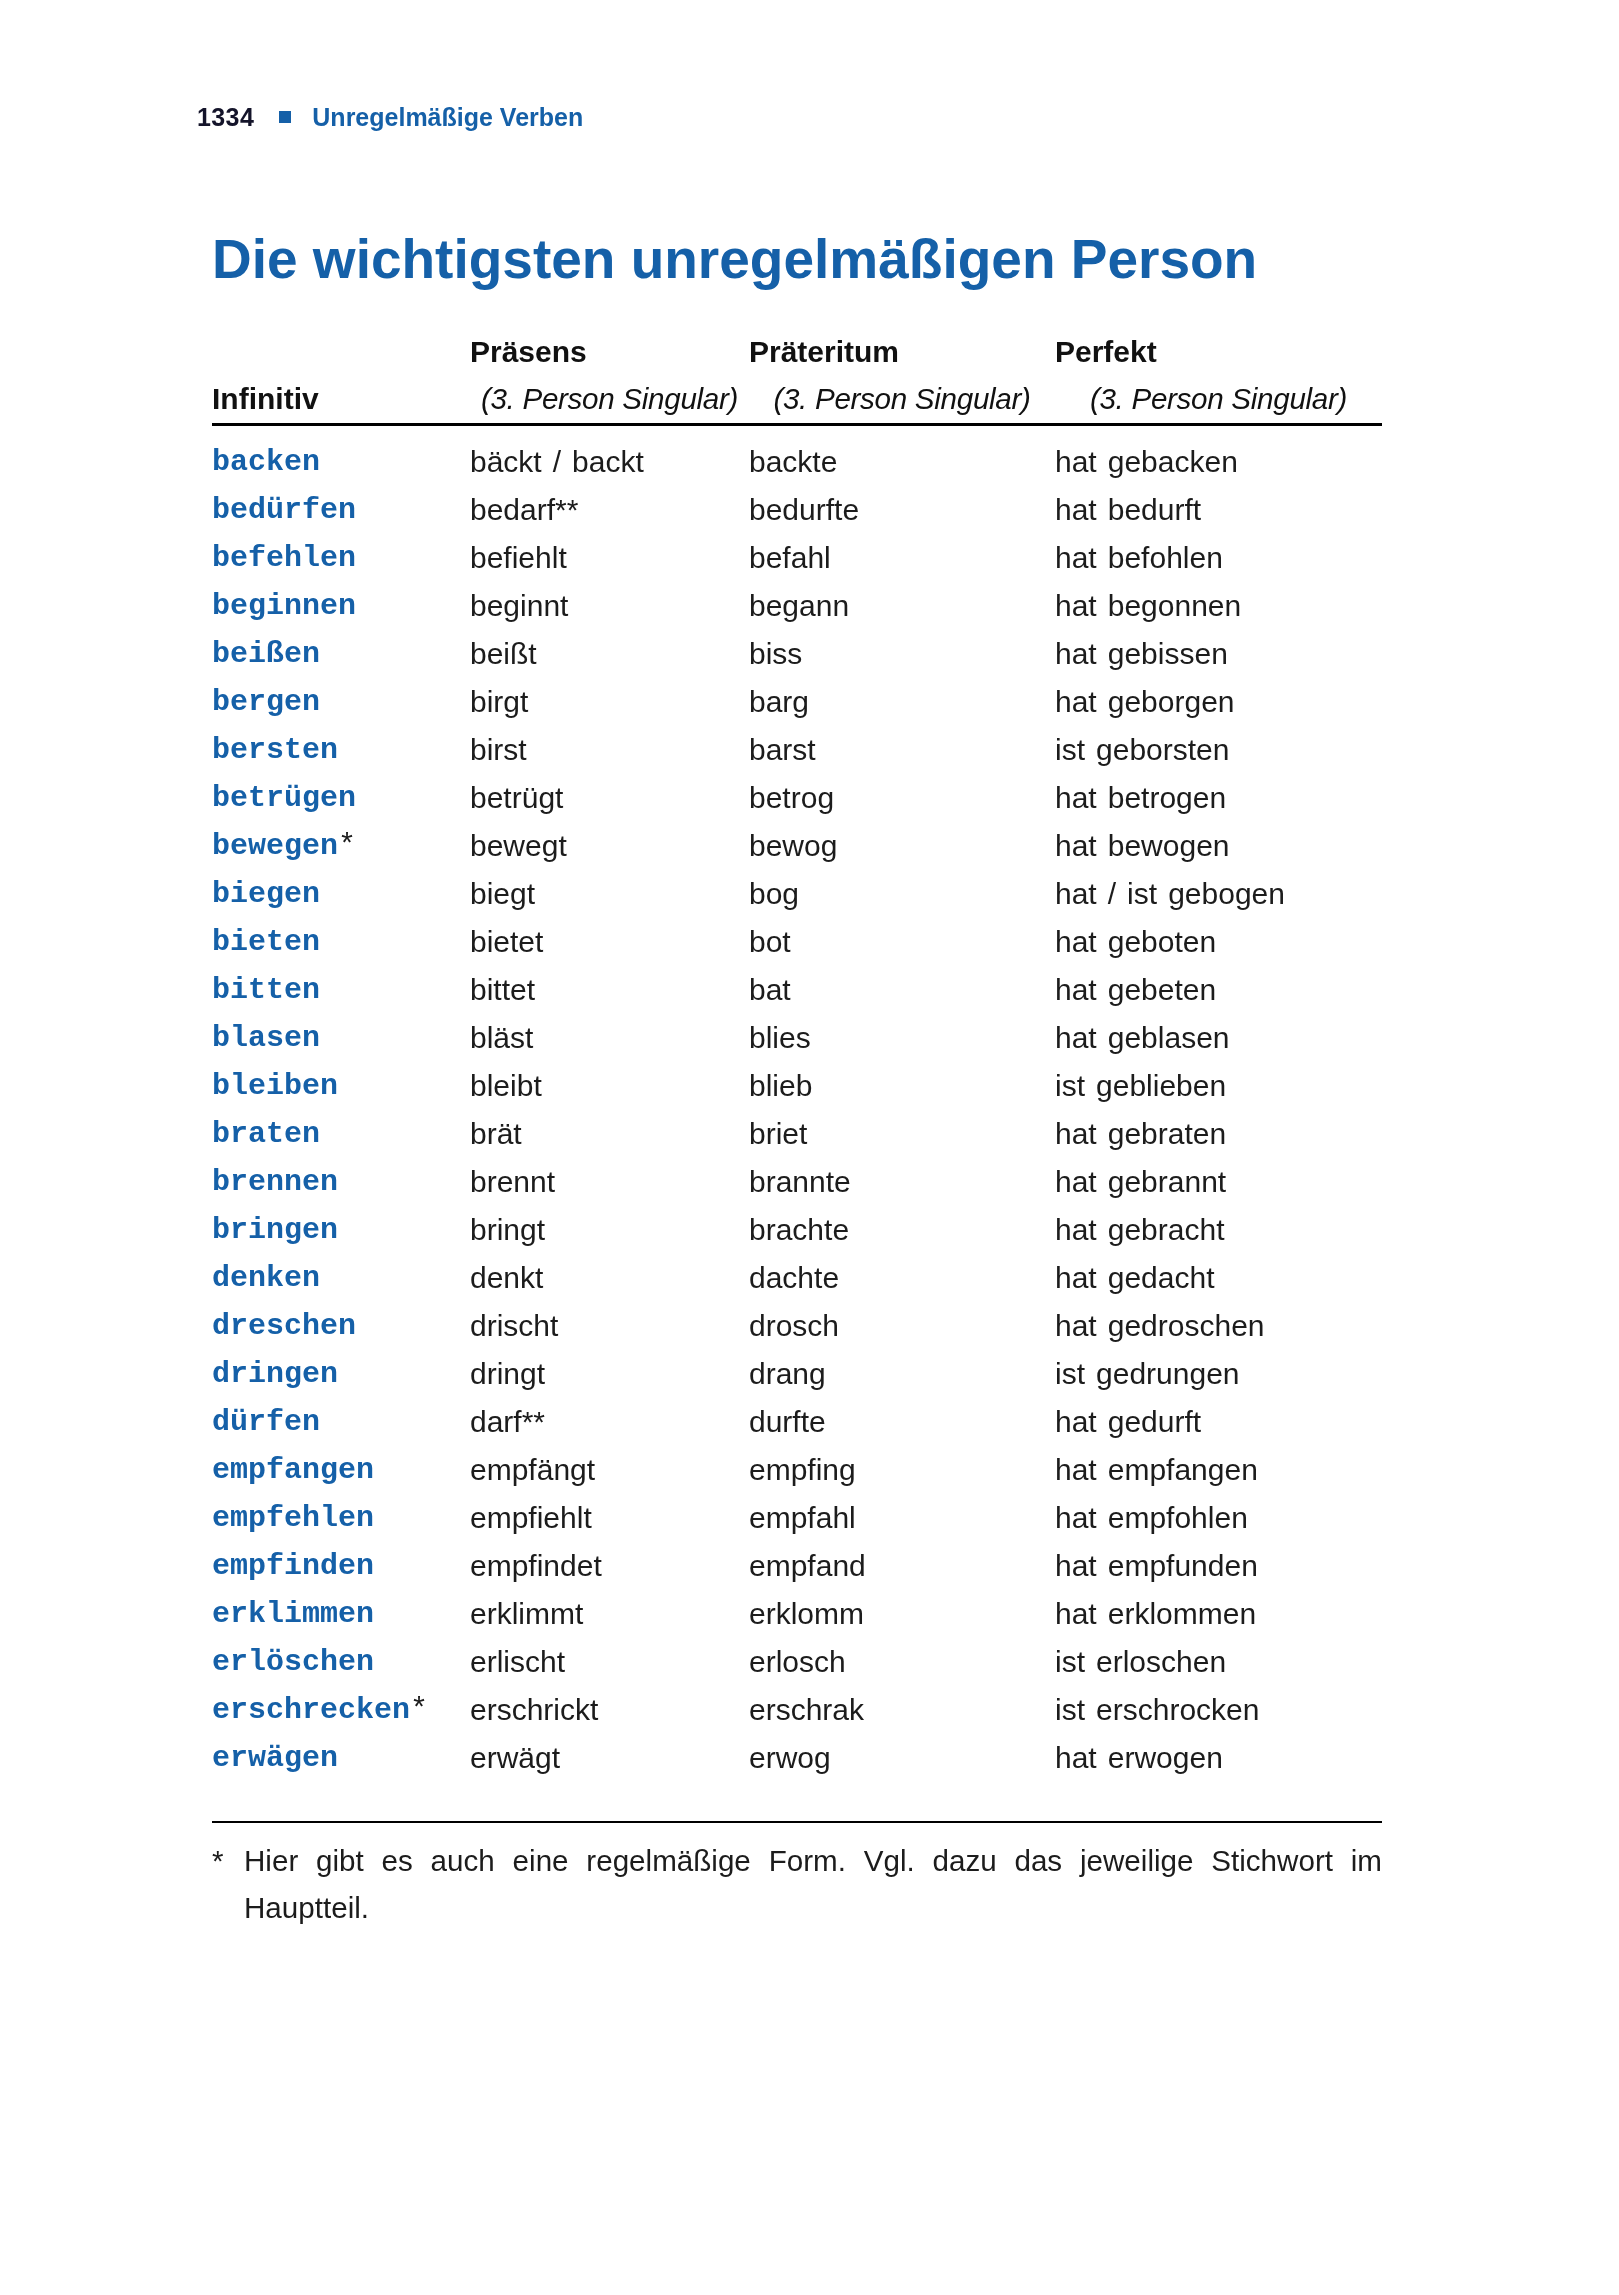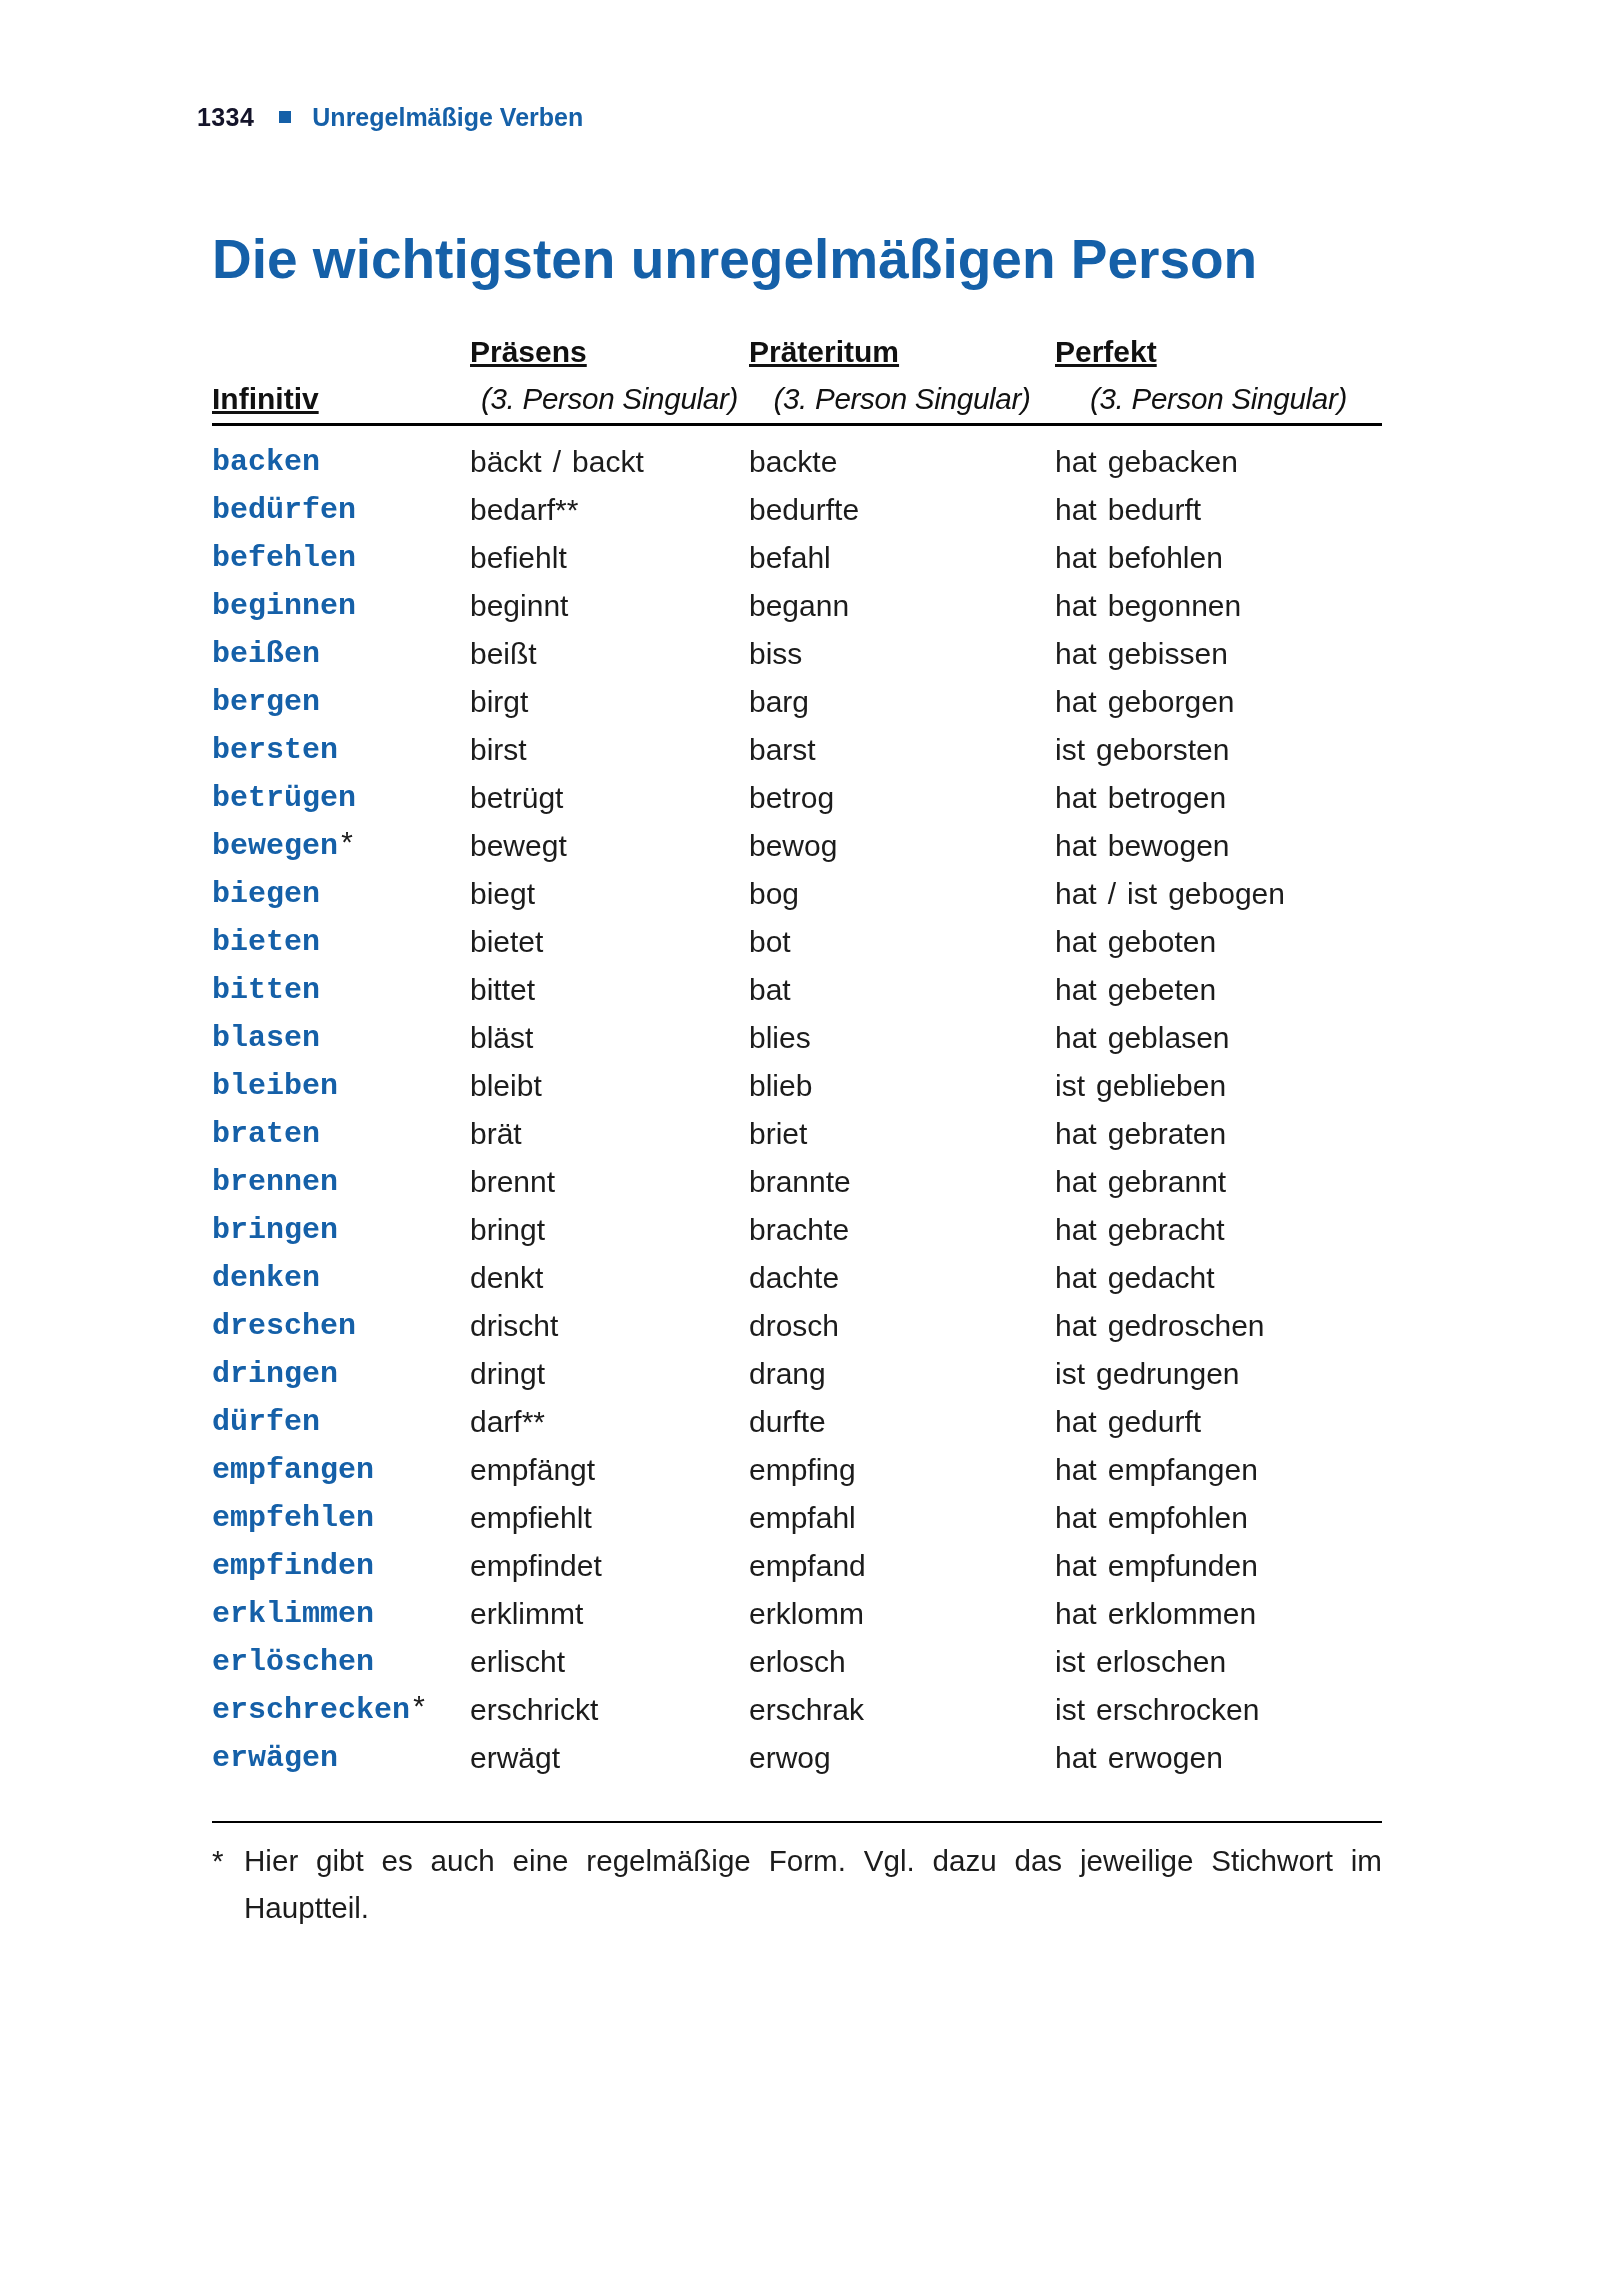--- a/index.html
+++ b/index.html
@@ -57,21 +57,21 @@
   }
   .trow {
     display: grid;
     grid-template-columns: 258px 279px 306px auto;
     align-items: baseline;
   }
   .trow > span { white-space: nowrap; }
 
   .thead-row1 { line-height: 36px; }
   .thead-row2 { line-height: 36px; margin-top: 10.7px; }
-  .th { font-weight: bold; font-size: 30px; color: #111; text-decoration: underline; }
+  .th { font-weight: bold; font-size: 30px; color: #111; }
   .sub { font-style: italic; font-size: 29.6px; color: #111; letter-spacing: -0.3px; text-align: center; }
 
   .rule { height: 2.7px; background: #000; margin-top: 6.3px; }
   .rule.thin { height: 1.8px; margin-top: 39px; }
 
   .tbody { margin-top: 12.5px; }
   .tbody .trow { height: 48px; align-items: center; }
   .tbody .trow > span { font-size: 30px; word-spacing: 2.7px; }
   .verb { font-weight: bold; color: #1560a8; font-family: Liberation Mono, monospace; }
   .verb .note { color: #1c1c1c; font-weight: normal; }

